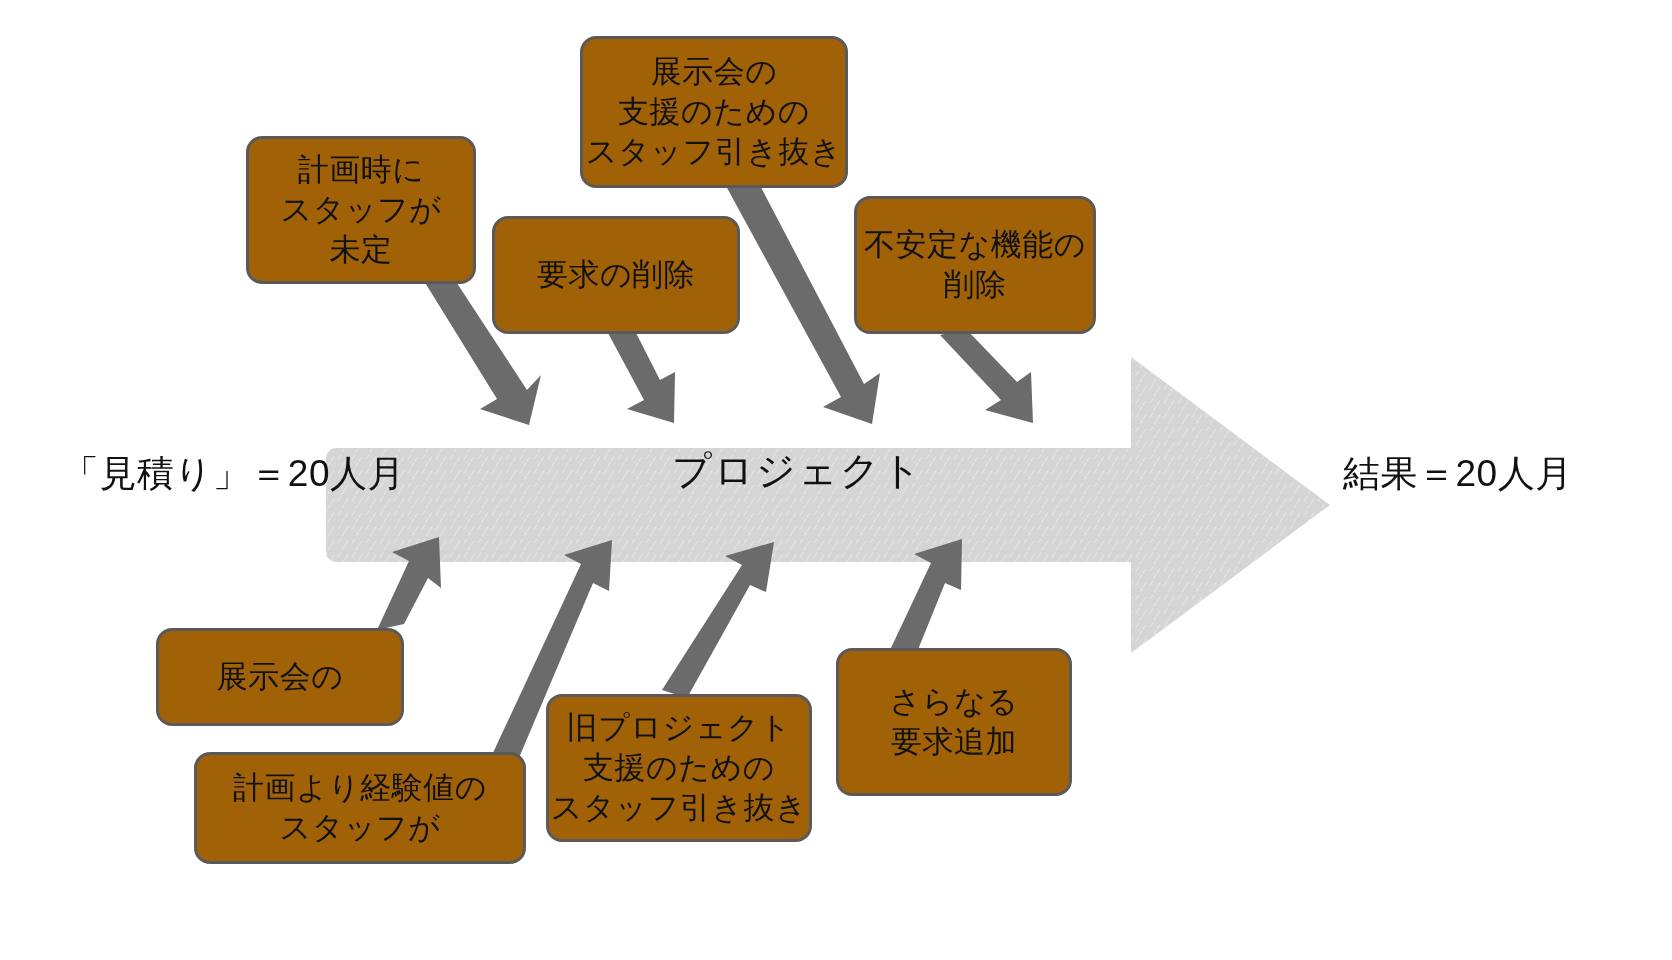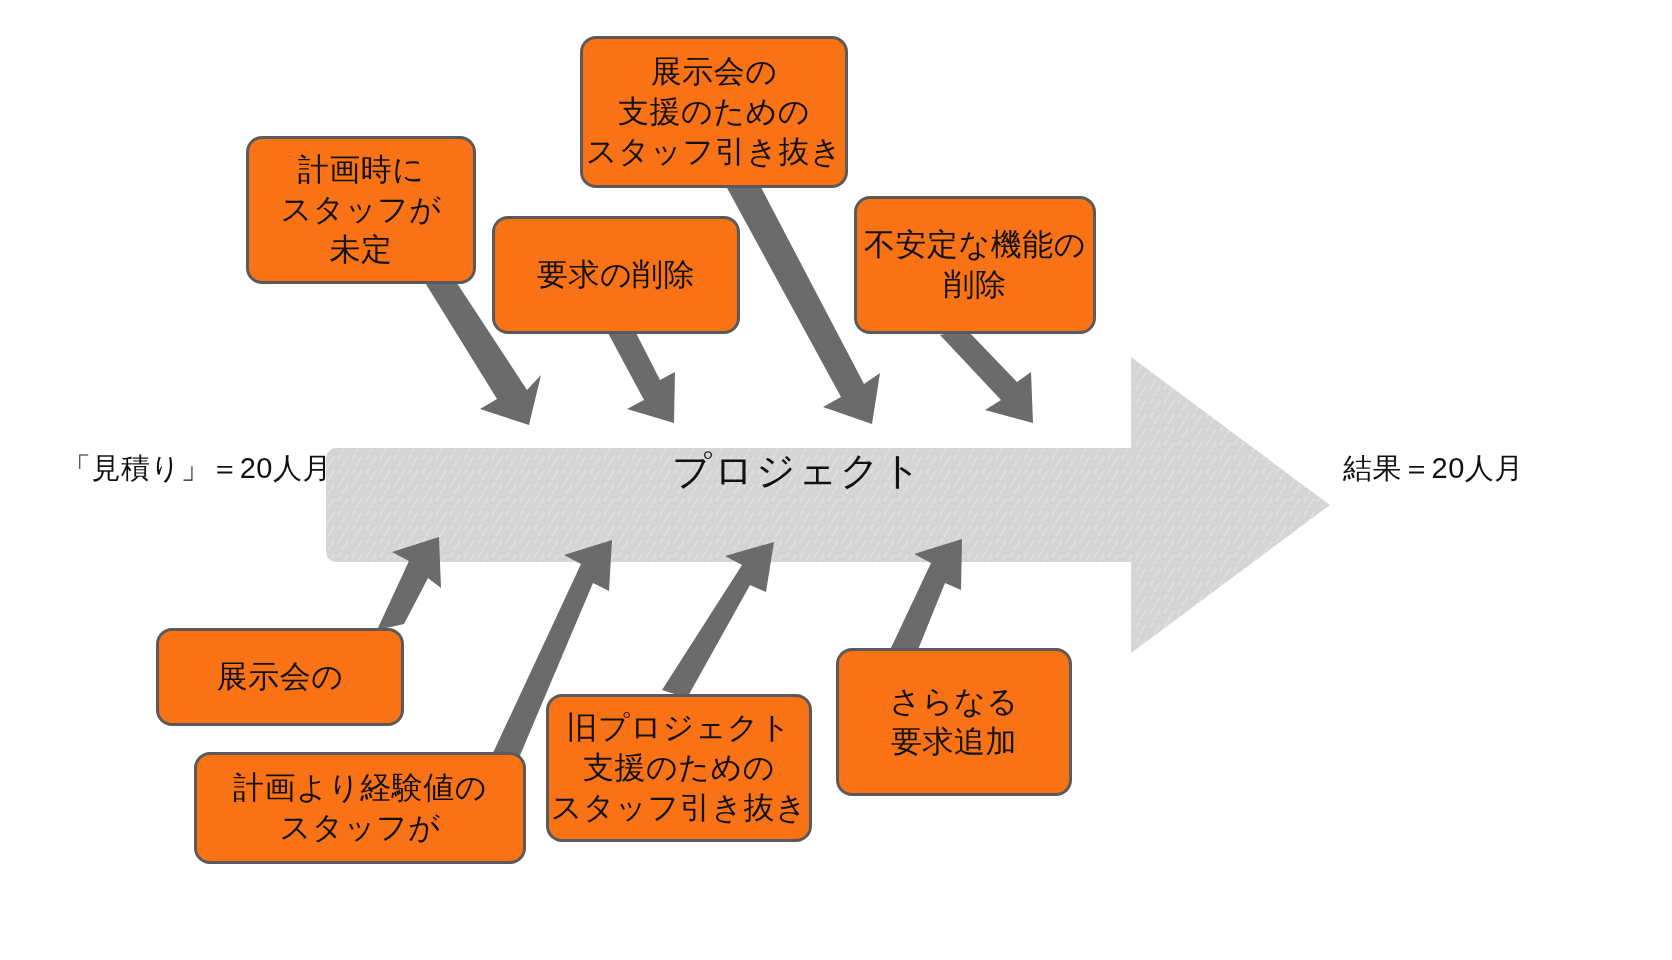--- a/index.html
+++ b/index.html
@@ -3,36 +3,36 @@
 <meta charset="utf-8">
 <style>
   html,body{margin:0;padding:0;background:#ffffff;}
   body{width:1672px;height:960px;overflow:hidden;
        font-family:"Liberation Sans","DejaVu Sans",sans-serif;}
   #stage{position:relative;width:1672px;height:960px;background:#fff;}
   #wires{position:absolute;left:0;top:0;width:1672px;height:960px;}
 
   .node{
     position:absolute;
-    background:#f97316;
+    background:#a16207;
     border:3px solid #5A5A5A;
     border-radius:16px;
     box-sizing:border-box;
     display:flex;align-items:center;justify-content:center;
     text-align:center;
     color:#111;
     font-size:31px;
     line-height:1.28;
     letter-spacing:.5px;
     white-space:pre-line;
   }
   .edge-label{
     position:absolute;
     color:#111;
-    font-size:29px;
+    font-size:37px;
     letter-spacing:.5px;
     white-space:nowrap;
   }
   .bigarrow-label{
     position:absolute;
     color:#111;
     font-size:39px;
     letter-spacing:2px;
     white-space:nowrap;
   }

